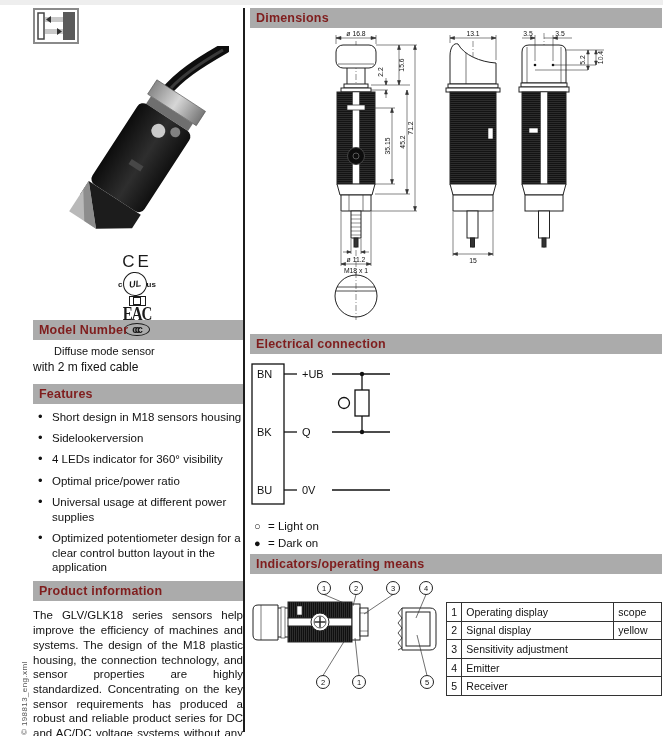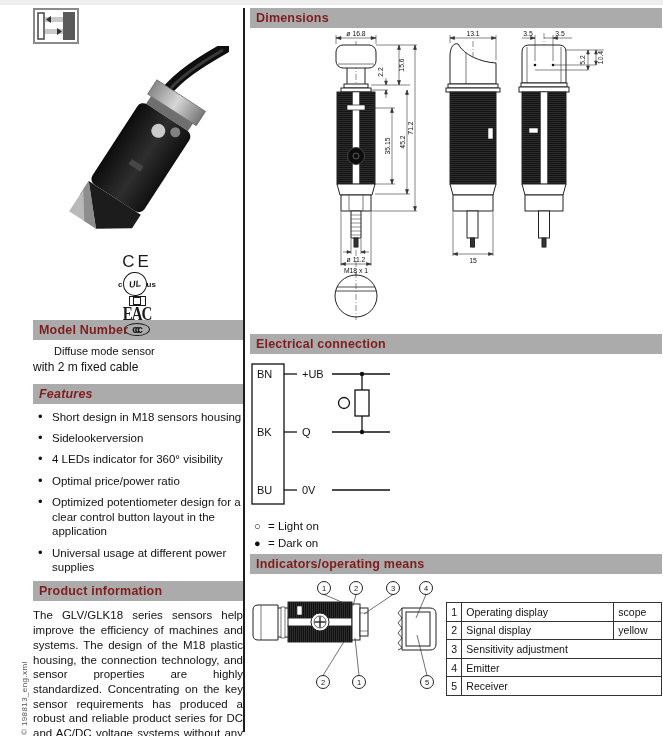--- a/index.html
+++ b/index.html
@@ -36,21 +36,21 @@
   .cert-eac{font-size:15px;font-weight:bold;transform:scaleY(1.25);letter-spacing:-1px;font-family:"Liberation Serif",serif;}
   .cert-ccc{
     width:26px;height:26px;border:1.6px solid #1a1a1a;border-radius:50%;
     display:flex;align-items:center;justify-content:center;
     font-size:10px;font-weight:bold;letter-spacing:-3px;padding-right:2px;box-sizing:border-box;
   }
   .model-bar{margin-top:42px;}
   .model-number{font-size:12.5px;font-weight:bold;margin-top:9px;}
   .model-desc{font-size:11px;margin-top:5px;margin-left:21px;}
   .model-sub{font-size:12px;margin-top:3px;}
-  .features-bar{margin-top:10px;font-style:italic;}
+  .features-bar{margin-top:10px;}
   ul.features{list-style:none;margin:6px 0 0 0;padding:0;font-size:11.5px;}
   ul.features li{position:relative;padding-left:19px;margin-bottom:6.5px;line-height:1.28;}
   ul.features li::before{content:"•";position:absolute;left:5px;top:-1px;font-size:13px;}
   .pi-bar{margin-top:6px;}
   .pi-text{font-size:11.5px;line-height:14.7px;text-align:justify;margin-top:7px;}
 
   .side-note{
     position:absolute;left:20px;top:735px;transform-origin:0 0;transform:rotate(-90deg);
     font-size:8px;color:#555;white-space:nowrap;letter-spacing:.4px;
   }
@@ -134,22 +134,22 @@
   <div class="sec-bar model-bar">Model Number</div>
   <div class="model-desc">Diffuse mode sensor</div>
   <div class="model-sub">with 2 m fixed cable</div>
 
   <div class="sec-bar features-bar">Features</div>
   <ul class="features">
     <li>Short design in M18 sensors housing</li>
     <li>Sidelookerversion</li>
     <li>4 LEDs indicator for 360° visibility</li>
     <li>Optimal price/power ratio</li>
+    <li>Universal usage at different power supplies</li>
     <li>Optimized potentiometer design for a clear control button layout in the application</li>
-    <li>Universal usage at different power supplies</li>
   </ul>
 
   <div class="sec-bar pi-bar">Product information</div>
   <div class="pi-text">The GLV/GLK18 series sensors help improve the efficiency of machines and systems. The design of the M18 plastic housing, the connection technology, and sensor properties are highly standardized. Concentrating on the key sensor requirements has produced a robust and reliable product series for DC and AC/DC voltage systems without any over-engineering. The mounting set included in the scope of delivery and the optimized potentiometer design ensure fast assembly and easy configuration.</div>
 </div>
 
 <div class="side-note">© 198813_eng.xml</div>
 
 <div class="right-col">
 

